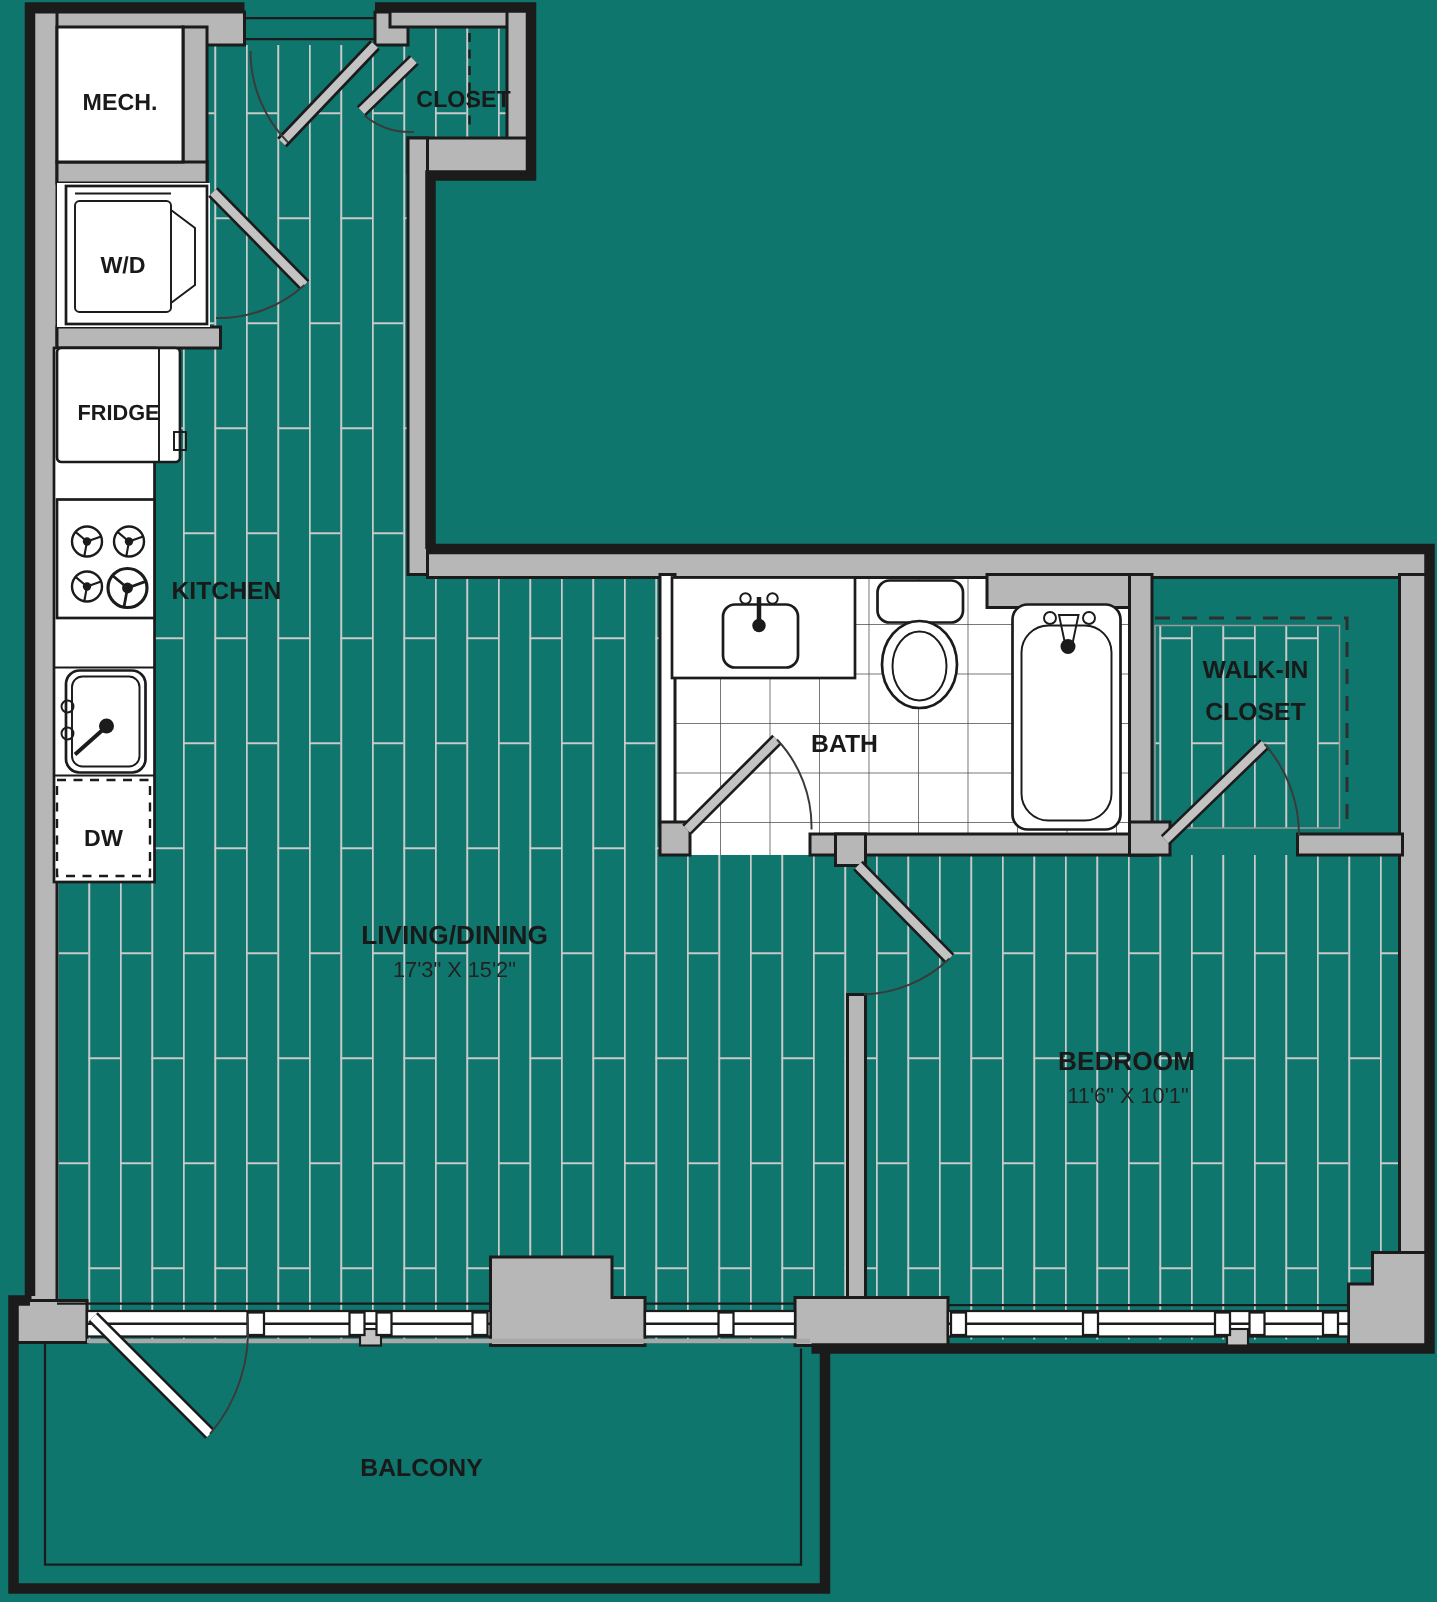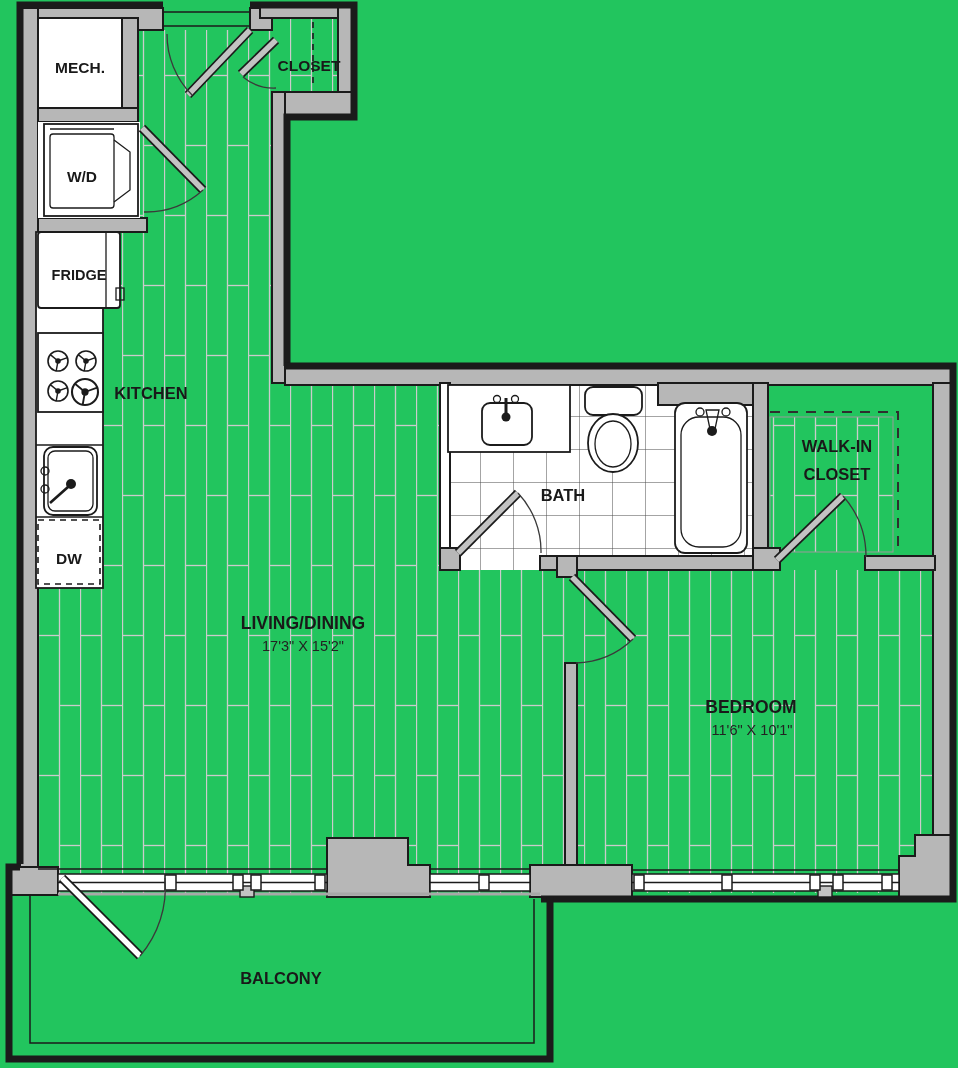--- a/index.html
+++ b/index.html
@@ -1,16 +1,16 @@
 <!DOCTYPE html>
 <html style="--wall: #b7b7b7; --line: #1b1b1b; --leaf: #c3c3c3; --plank: #cbcbcb; --tile: #4a4a4a;"><head>
 <meta charset="utf-8">
 <style>
   html,body{margin:0;padding:0;background:#fff;}
-  .stage{position:relative;width:958px;height:1068px;background:#22c55e;overflow:hidden;}
+  .stage{position:relative;width:958px;height:1068px;background:#0f766e;overflow:hidden;}
   svg{display:block;}
   .wall{fill:var(--wall);stroke:var(--line);stroke-width:2;}
   .wwall{fill:#fff;stroke:var(--line);stroke-width:2;}
   .fix{fill:#fff;stroke:var(--line);stroke-width:1.8;}
   .fixthin{fill:none;stroke:var(--line);stroke-width:1.3;}
   .blk{fill:var(--line);stroke:none;}
   .thick{fill:none;stroke:var(--line);stroke-width:7;}
   .thin{fill:none;stroke:var(--line);stroke-width:1.5;}
   .arc{fill:none;stroke:#3a3a3a;stroke-width:1.3;}
   .leafb{stroke:var(--line);stroke-width:9;stroke-linecap:butt;}

